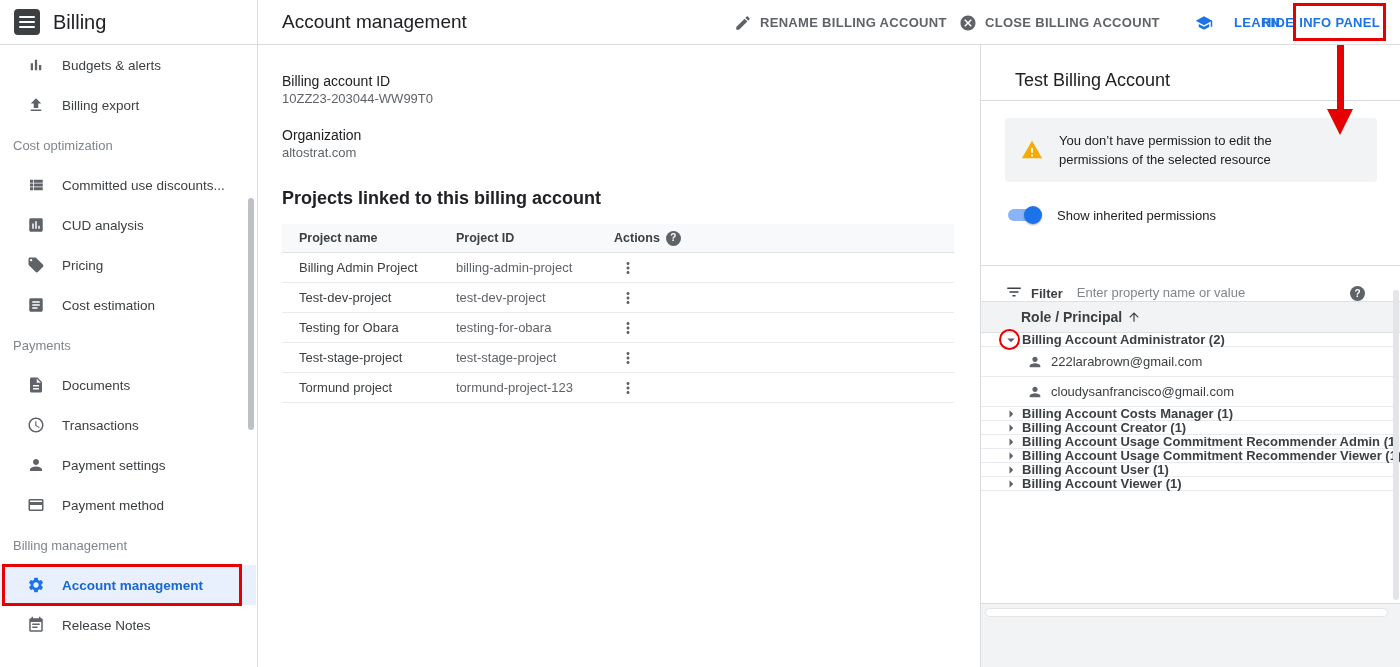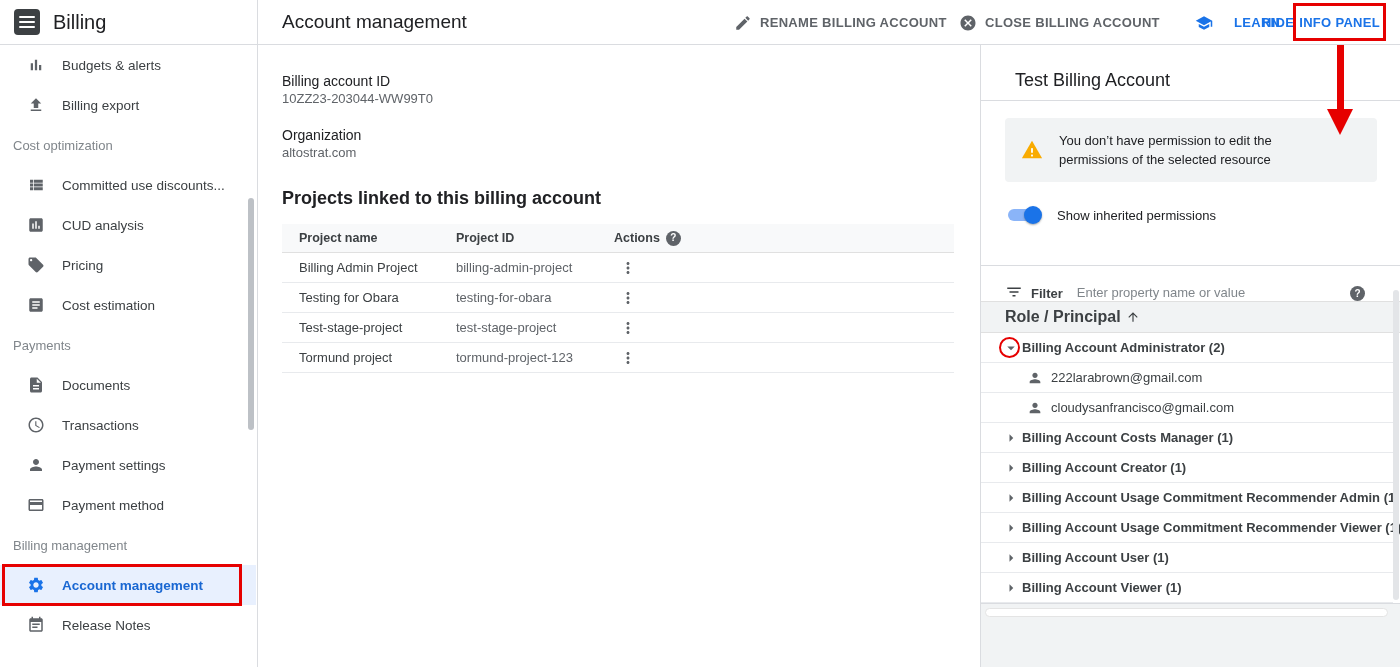--- a/index.html
+++ b/index.html
@@ -81,23 +81,23 @@
                   box-shadow:0 1px 2px rgba(60,64,67,.45); }
   .toggle-label { font-size:13px; color:#202124; }
   .filter-row { position:absolute; left:0; right:0; top:221px; height:35px; display:flex; align-items:flex-end; padding:0 35px 0 24px; }
   .filter-row .icon18 { color:#3c4043; }
   .filter-label { font-size:13px; font-weight:bold; color:#3c4043; margin-left:8px; }
   .filter-input { border:none; outline:none; background:transparent; margin-left:12px; flex:1;
                   font-family:"Liberation Sans", sans-serif; font-size:13px; color:#3c4043; }
   .filter-input::placeholder { color:#80868b; }
   .role-header { position:absolute; left:0; right:0; top:256px; height:32px; background:#f1f3f4;
                  border-top:1px solid #e0e0e0; border-bottom:1px solid #e0e0e0;
-                 display:flex; align-items:center; gap:5px; padding-left:24px; font-size:16px; font-weight:bold; color:#3c4043; cursor:pointer; }
+                 display:flex; align-items:center; gap:5px; padding-left:40px; font-size:14px; font-weight:bold; color:#3c4043; cursor:pointer; }
   .roles-list { position:absolute; left:0; right:7px; top:288px; }
-  .role-row { height:30px; display:flex; align-items:center; padding-left:21px; border-bottom:1px solid #e8eaed; cursor:pointer; }
+  .role-row { height:14px; display:flex; align-items:center; padding-left:21px; border-bottom:1px solid #e8eaed; cursor:pointer; }
   .chev { position:relative; width:18px; height:18px; color:#5f6368; flex:none; }
   .role-label { font-size:13px; font-weight:bold; color:#3c4043; margin-left:2px; white-space:nowrap; }
   .member-row { height:30px; display:flex; align-items:center; padding-left:46px; border-bottom:1px solid #e8eaed; }
   .member-label { font-size:13px; color:#3c4043; margin-left:8px; }
   .ip-bottom { position:absolute; left:0; right:0; top:558px; bottom:0; background:#f1f3f4; border-top:1px solid #dadce0; }
   .hscroll-thumb { position:absolute; left:4px; right:12px; top:4px; height:9px; border-radius:5px; background:#fff; border:1px solid #e4e4e4; }
   .ip-vscroll { position:absolute; right:1px; top:245px; width:6px; height:310px; background:#e3e5e8; border-radius:3px; }
 
   svg { display:block; }
 </style>
@@ -283,20 +283,31 @@
         <div class="col-id">Project ID</div>
         <div class="col-actions">
           <span>Actions</span>
           <span class="help-circle">?</span>
         </div>
       </div>
       <div>
           <div class="pt-row">
             <div class="col-name">Billing Admin Project</div>
             <div class="col-id">billing-admin-project</div>
+            <div class="col-actions">
+              <span class="dots">
+                <svg width="18" height="18" viewBox="0 0 24 24" style="fill:currentColor">
+                  <path d="M12 8c1.1 0 2-.9 2-2s-.9-2-2-2-2 .9-2 2 .9 2 2 2zm0 2c-1.1 0-2 .9-2 2s.9 2 2 2 2-.9 2-2-.9-2-2-2zm0 6c-1.1 0-2 .9-2 2s.9 2 2 2 2-.9 2-2-.9-2-2-2z"></path>
+                </svg>
+              </span>
+            </div>
+          </div>
+          <div class="pt-row">
+            <div class="col-name">Test-dev-project</div>
+            <div class="col-id">test-dev-project</div>
             <div class="col-actions">
               <span class="dots">
                 <svg width="18" height="18" viewBox="0 0 24 24" style="fill:currentColor">
                   <path d="M12 8c1.1 0 2-.9 2-2s-.9-2-2-2-2 .9-2 2 .9 2 2 2zm0 2c-1.1 0-2 .9-2 2s.9 2 2 2 2-.9 2-2-.9-2-2-2zm0 6c-1.1 0-2 .9-2 2s.9 2 2 2 2-.9 2-2-.9-2-2-2z"></path>
                 </svg>
               </span>
             </div>
           </div>
           <div class="pt-row">
             <div class="col-name">Testing for Obara</div>

